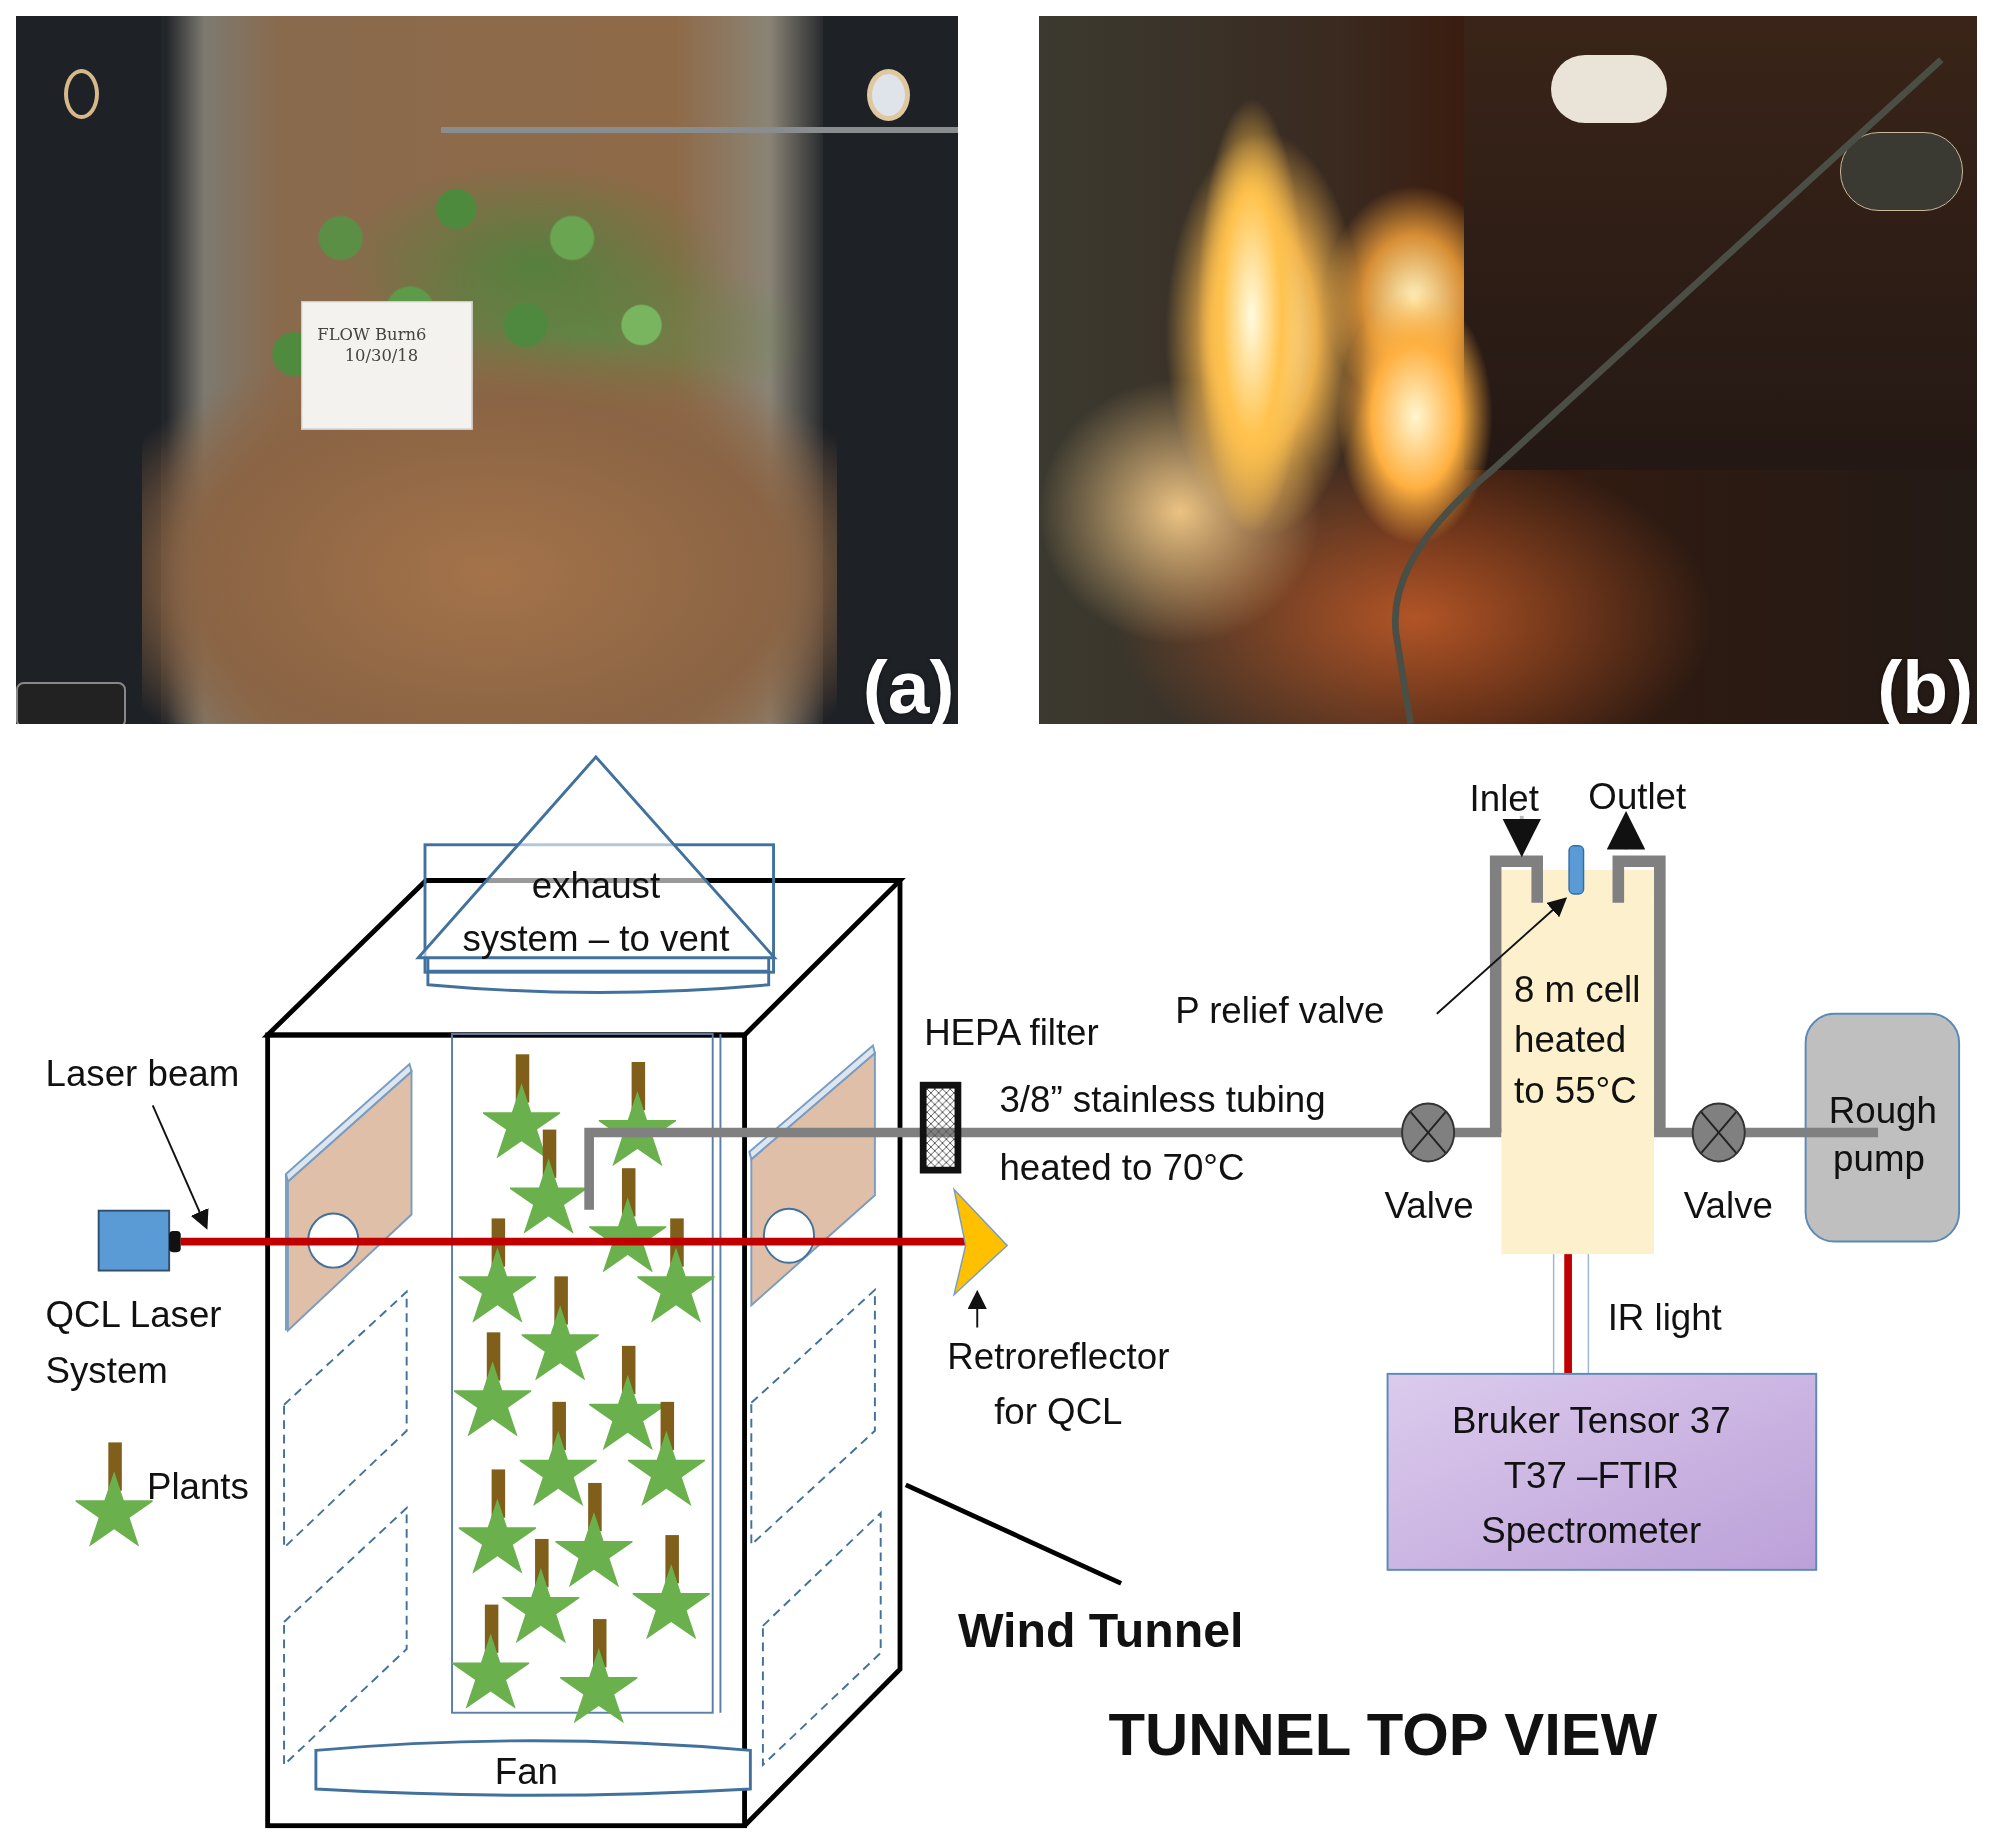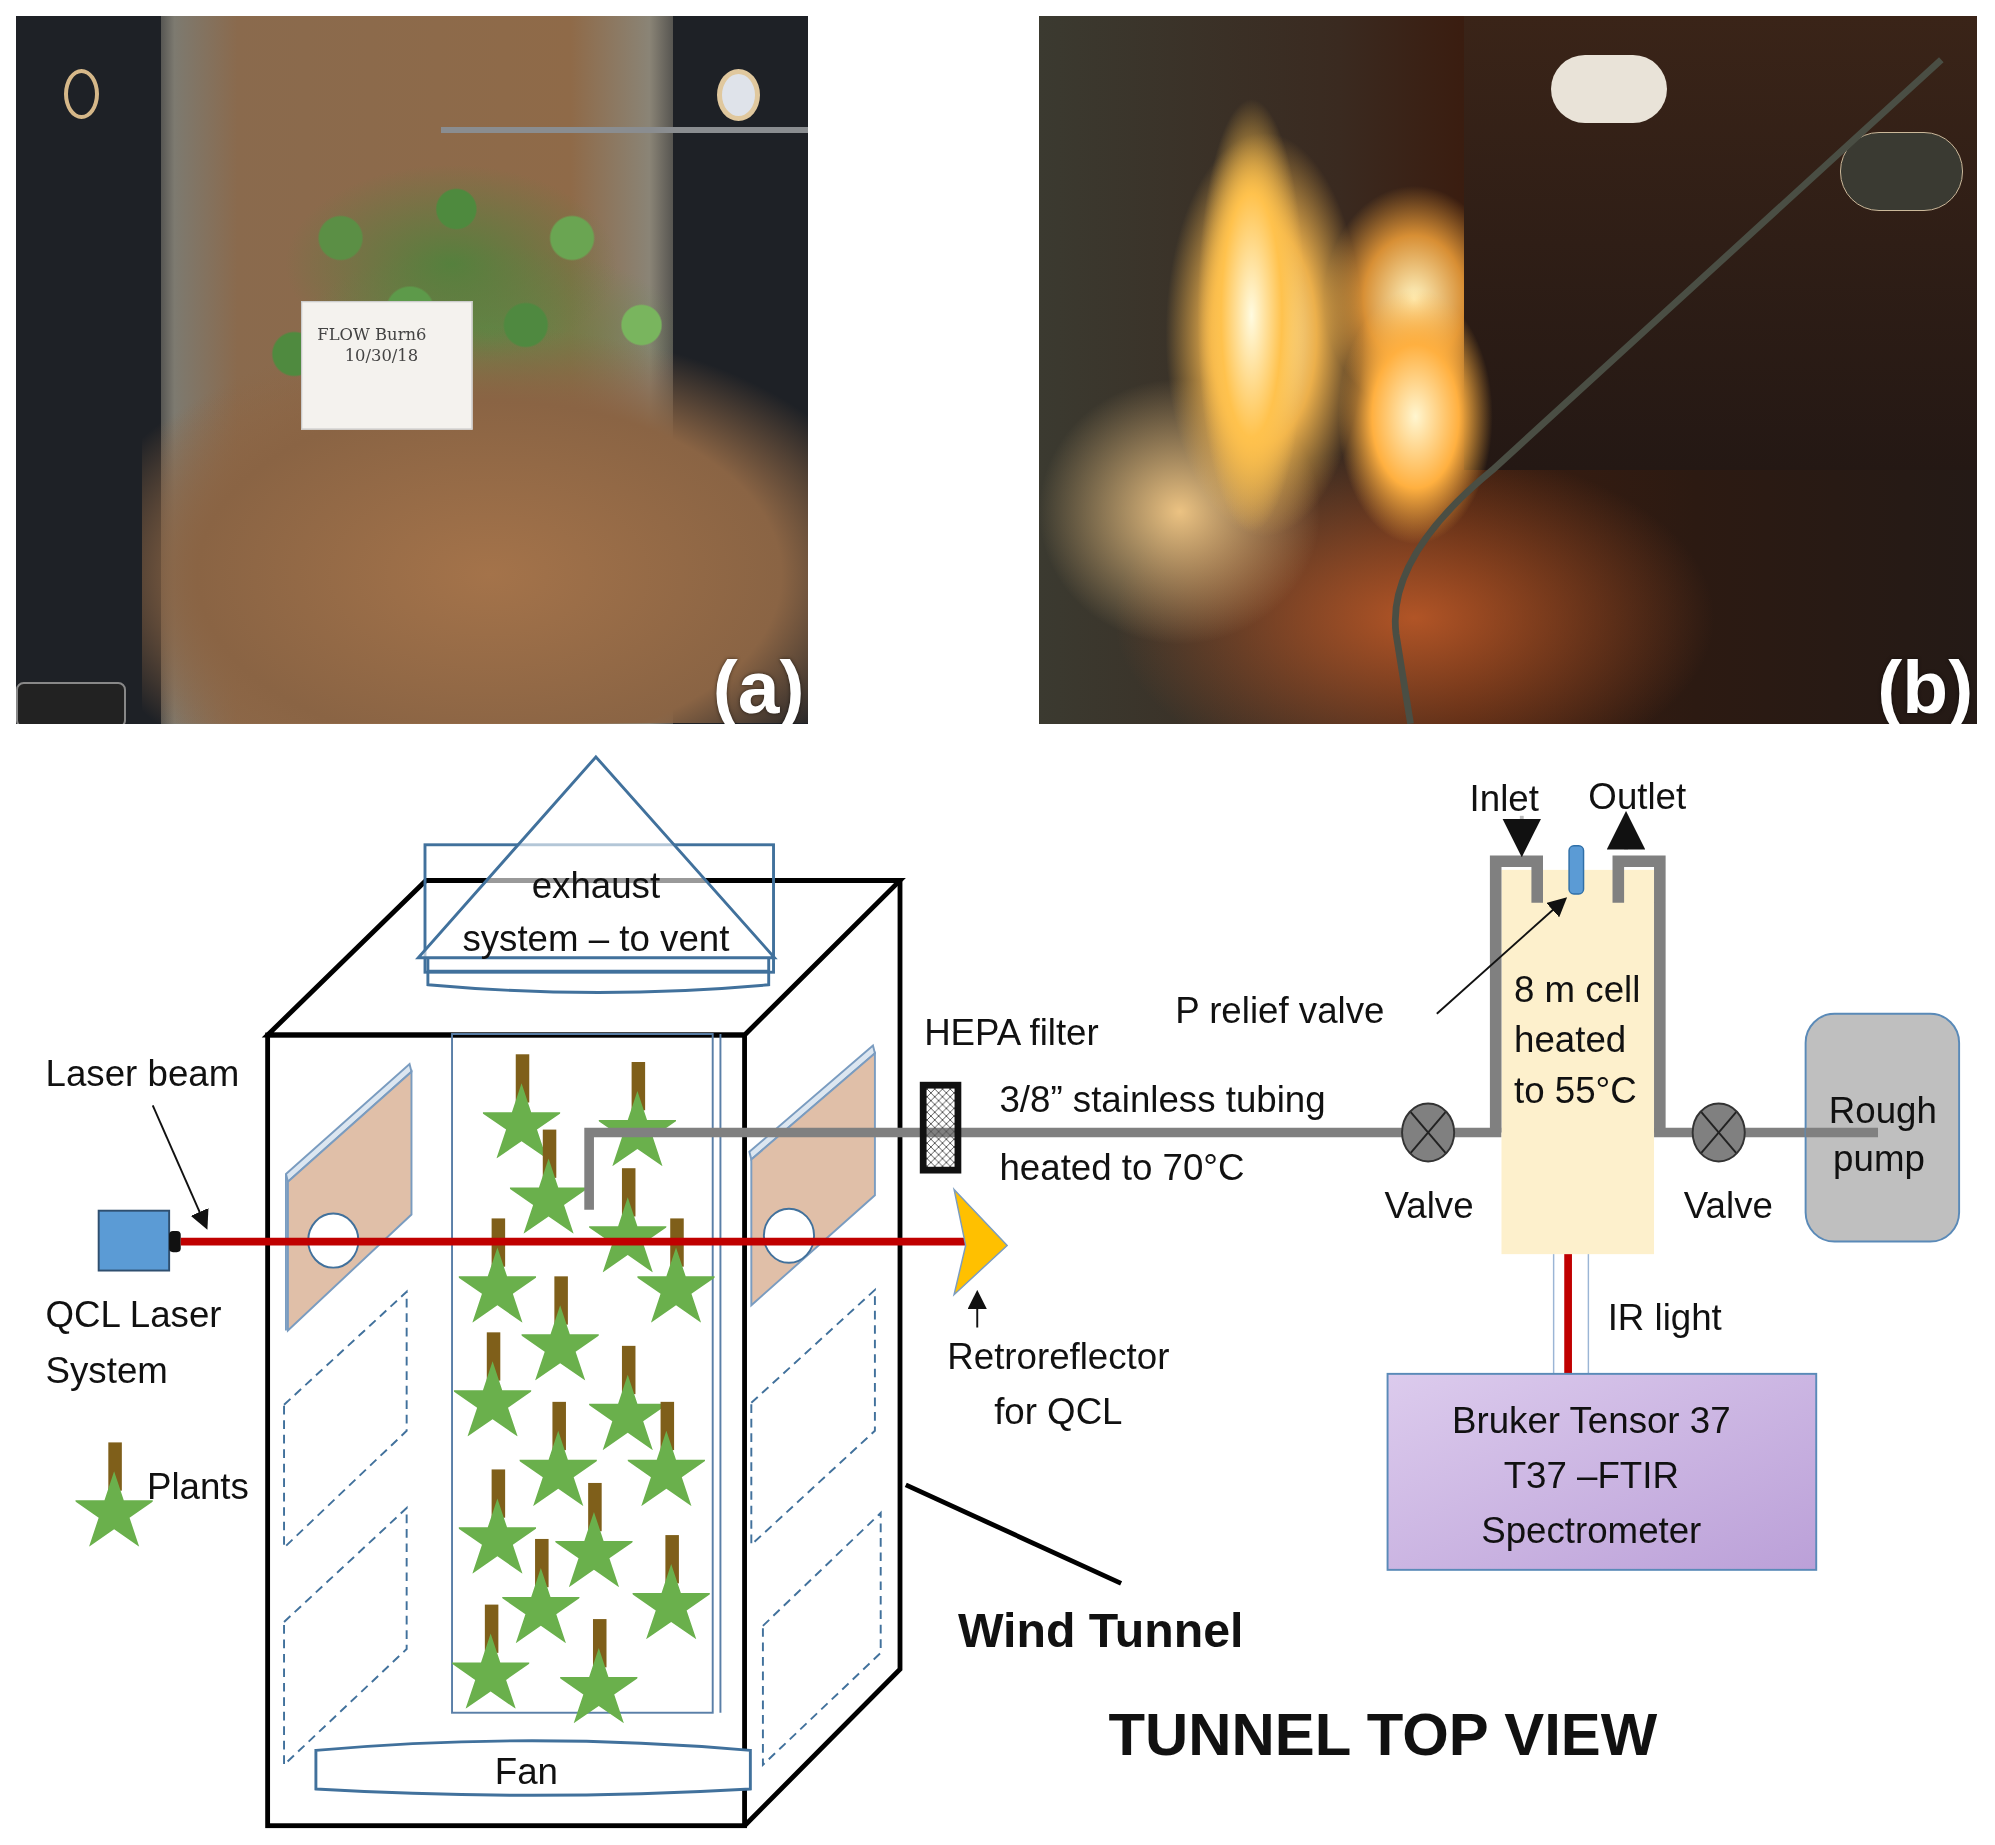--- a/index.html
+++ b/index.html
@@ -1,18 +1,18 @@
 <!DOCTYPE html>
 <html><head>
 <meta charset="utf-8">
 <style>
   html, body { margin:0; padding:0; background:#ffffff; }
   body { width:1996px; height:1845px; position:relative; overflow:hidden; font-family:"Liberation Sans", sans-serif; }
   .photo { position:absolute; overflow:hidden; }
-  #photo-a { left:16.4px; top:16.4px; width:792px; height:708px;
+  #photo-a { left:16.4px; top:16.4px; width:942px; height:708px;
     background:
       radial-gradient(ellipse 30% 20% at 55% 35%, rgba(80,130,60,0.9), rgba(80,130,60,0) 70%),
       radial-gradient(ellipse 35% 18% at 60% 45%, rgba(90,140,70,0.8), rgba(90,140,70,0) 70%),
       radial-gradient(ellipse 55% 40% at 50% 80%, #9b6b45, rgba(155,107,69,0) 80%),
       linear-gradient(90deg, #1c1f24 0%, #23262b 16%, #7d7a70 20%, #8a6a4d 28%, #8f6a48 70%, #8a8476 80%, #23262b 86%, #1c1f24 100%);
   }
   #photo-b { left:1039px; top:16.4px; width:938px; height:708px;
     background:
       radial-gradient(ellipse 14% 38% at 24% 45%, #fff6c8, rgba(255,190,80,0.9) 40%, rgba(255,120,30,0) 75%),
       radial-gradient(ellipse 12% 20% at 40% 40%, #fff3c0, rgba(255,170,60,0.8) 45%, rgba(255,120,30,0) 80%),

